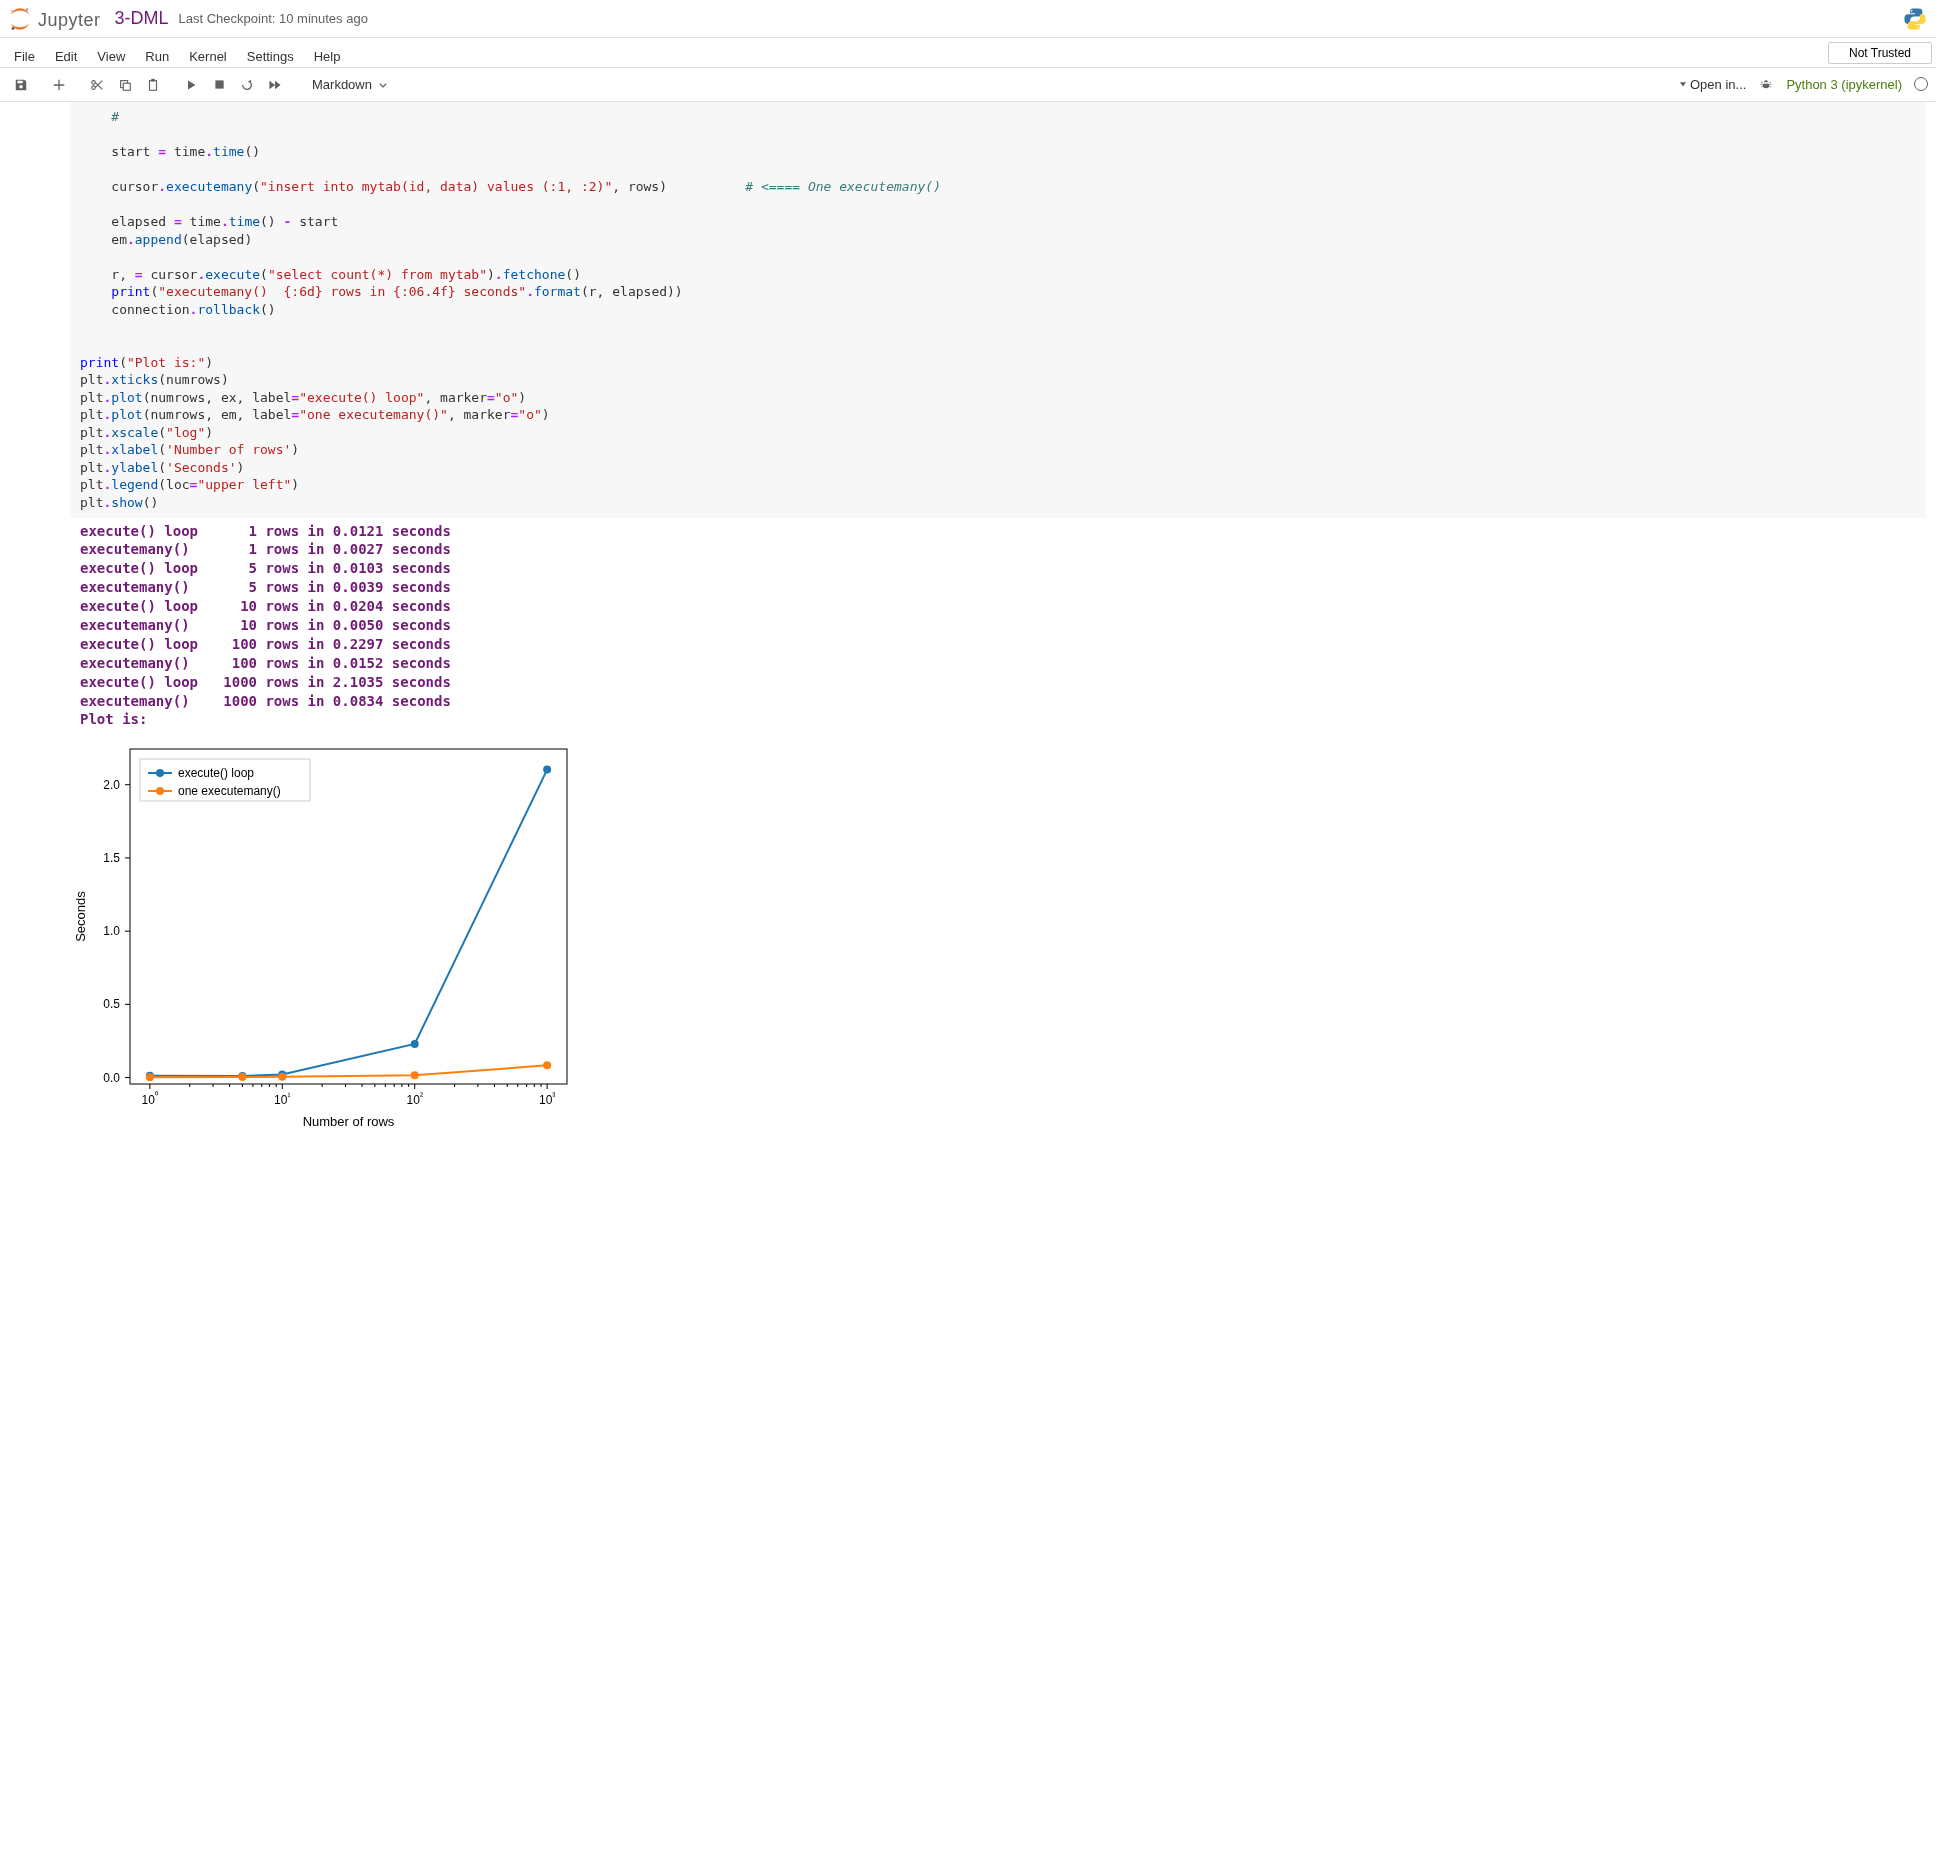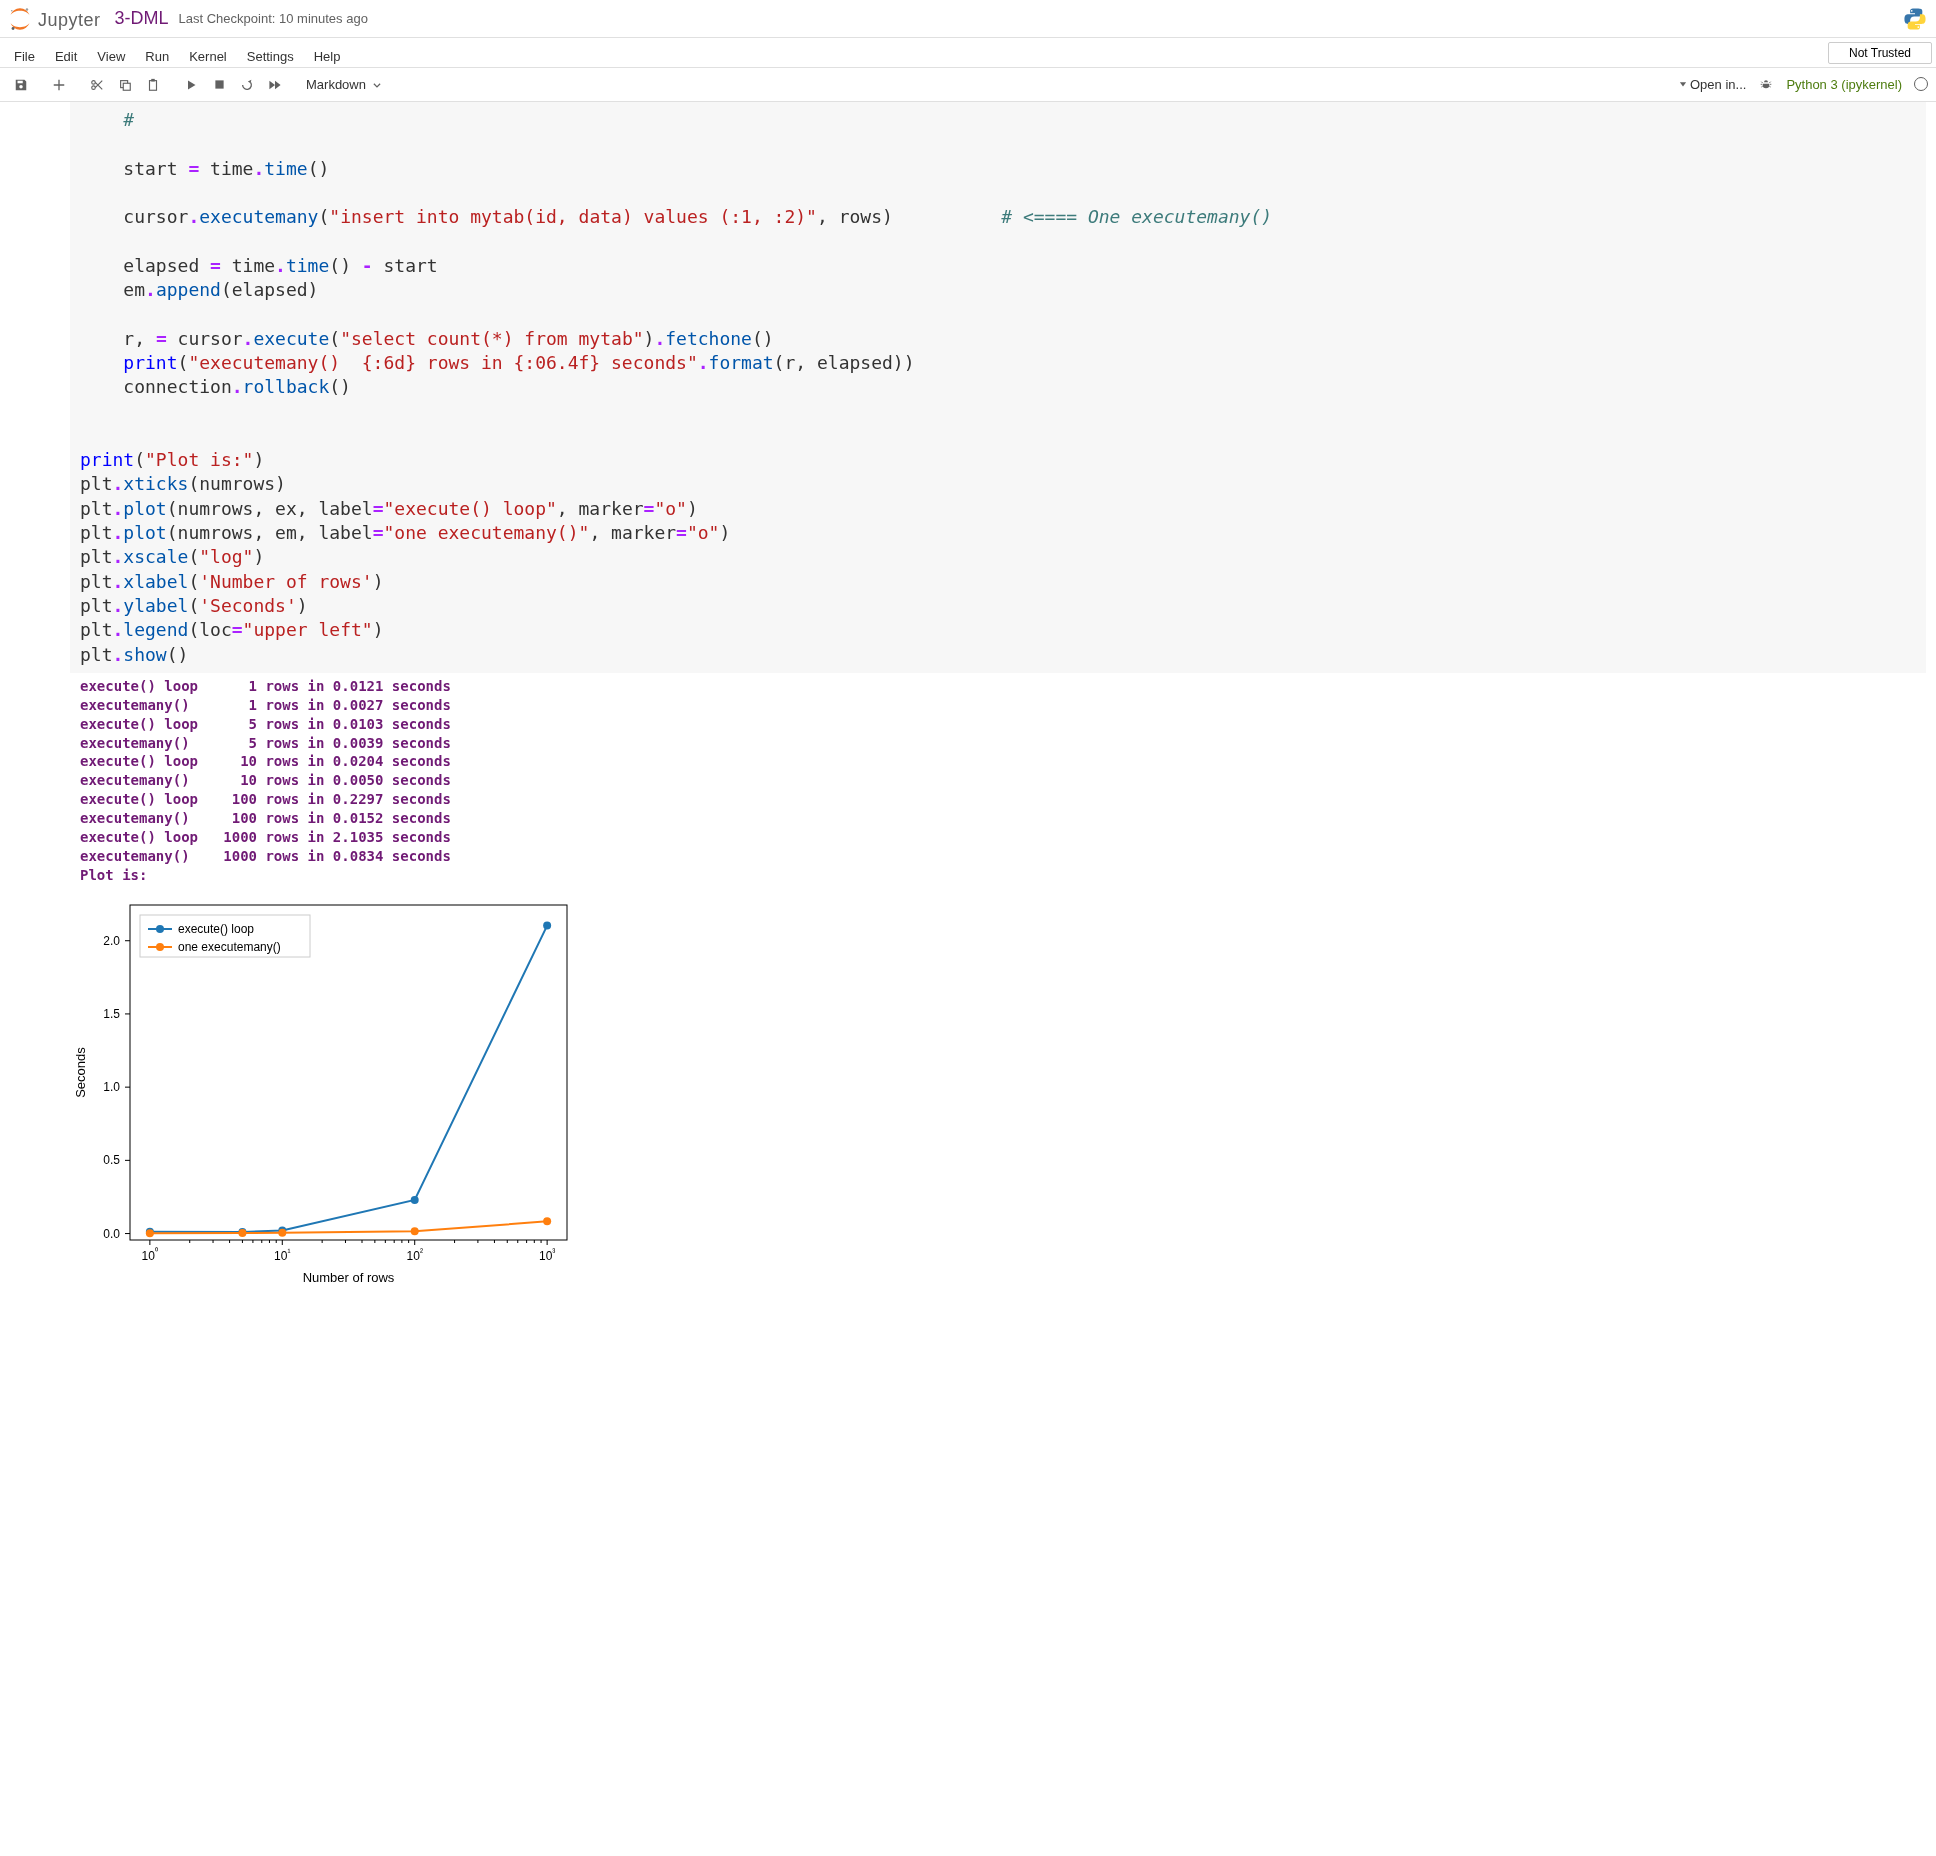--- a/index.html
+++ b/index.html
@@ -82,21 +82,21 @@
     align-items: center;
     justify-content: center;
     color: #616161;
     cursor: pointer;
     border-radius: 2px;
   }
   .tool-sep { width: 8px; }
   .cell-type-select {
     display: flex;
     align-items: center;
-    margin-left: 16px;
+    margin-left: 22px;
     font-size: 13px;
     color: #333;
     cursor: pointer;
     gap: 6px;
   }
   .kernel-info {
     display: flex;
     align-items: flex-start;
     gap: 12px;
     margin-left: auto;
@@ -118,21 +118,21 @@
   }
   .notebook-content {
     padding: 0;
   }
   .code-cell {
     background: #f7f7f7;
     margin-left: 70px;
     margin-right: 10px;
     padding: 6px 10px;
     font-family: "Menlo", "Monaco", "Consolas", monospace;
-    font-size: 18px;
+    font-size: 13px;
     line-height: 1.35;
     white-space: pre;
     overflow-x: auto;
   }
   .output-cell {
     margin-left: 70px;
     margin-right: 10px;
     padding: 4px 10px 6px 10px;
     font-family: "Menlo", "Monaco", "Consolas", monospace;
     font-size: 14px;

